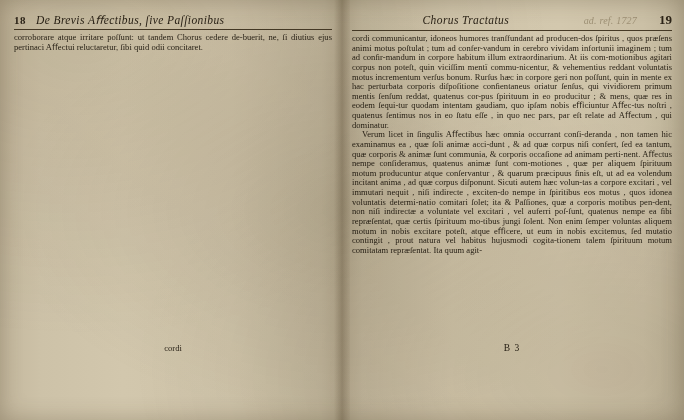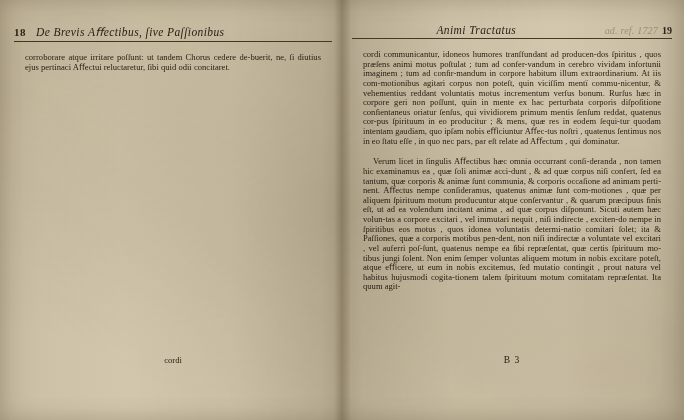--- a/index.html
+++ b/index.html
@@ -38,21 +38,21 @@
     position: absolute;
     top: 0;
     bottom: 0;
     left: 334px;
     width: 16px;
     background: linear-gradient(90deg, rgba(90,75,50,0.00), rgba(90,75,50,0.30), rgba(90,75,50,0.05));
     pointer-events: none;
   }
   .col {
     position: absolute;
-    top: 12px;
+    top: 0;
     box-sizing: border-box;
     height: 356px;
     padding: 12px 0 0 0;
   }
   .col-left  { left: 14px;  width: 318px; }
   .col-right { left: 352px; width: 320px; }
 
   .hdr {
     display: flex;
     align-items: baseline;
@@ -76,44 +76,44 @@
     text-align: left;
   }
   .hdr-right .run {
     font-size: 11.5px;
     font-style: italic;
     letter-spacing: 0.4px;
     flex: 1;
     text-align: center;
   }
   .hdr-right .folio {
-    font-size: 10px;
+    font-size: 13px;
     font-weight: bold;
-    margin-left: 4px;
+    margin-left: 22px;
   }
   .hdr-right .ghost {
     font-size: 10px;
     color: #8d7f63;
     font-style: italic;
     opacity: 0.75;
     margin-left: 4px;
     letter-spacing: 0.2px;
   }
 
   .body {
     font-size: 8.55px;
     line-height: 9.62px;
     color: #241d12;
     text-align: justify;
     text-justify: inter-word;
     hyphens: manual;
     letter-spacing: 0.02px;
   }
   .body p {
-    margin: 11px;
+    margin: 0;
     text-indent: 10px;
   }
   .body p.hang  { text-indent: 0; }
 
   .catch {
     position: absolute;
     bottom: 3px;
     font-size: 8.6px;
     color: #241d12;
     font-family: "Liberation Serif", serif;
@@ -142,21 +142,21 @@
       <span class="run">De Brevis Aﬀectibus, ſive Paſſionibus</span>
     </div>
     <div class="body">
       <p class="hang">corroborare atque irritare poſſunt: ut tandem Chorus cedere de-buerit, ne, ſi diutius ejus pertinaci Aﬀectui reluctaretur, ſibi quid odii concitaret.</p>
     </div>
     <div class="catch catch-left">cordi</div>
   </div>
 
   <div class="col col-right">
     <div class="hdr hdr-right">
-      <span class="run">Animi Tractatus</span>
+      <span class="run">Chorus Tractatus</span>
       <span class="ghost">ad. ref. 1727</span>
       <span class="folio">19</span>
     </div>
     <div class="body">
       <p class="hang">cordi communicantur, idoneos humores tranſfundant ad producen-dos ſpiritus , quos præſens animi motus poſtulat ; tum ad confer-vandum in cerebro vividam infortunii imaginem ; tum ad conﬁr-mandum in corpore habitum illum extraordinarium. At iis com-motionibus agitari corpus non poteſt, quin viciſſim mentï commu-nicentur, &amp; vehementius reddant voluntatis motus incrementum verſus bonum. Rurſus hæc in corpore geri non poſſunt, quin in mente ex hac perturbata corporis diſpoſitione conﬁentaneus oriatur ſenſus, qui vividiorem primum mentis ſenſum reddat, quatenus cor-pus ſpirituum in eo producitur ; &amp; mens, quæ res in eodem ſequi-tur quodam intentam gaudiam, quo ipſam nobis eﬃciuntur Aﬀec-tus noſtri , quatenus ſentimus nos in eo ſtatu eſſe , in quo nec pars, par eſt relate ad Aﬀectum , qui dominatur.</p>
       <p>Verum licet in ſingulis Aﬀectibus hæc omnia occurrant conſi-deranda , non tamen hic examinamus ea , quæ ſoli animæ acci-dunt , &amp; ad quæ corpus niſi confert, ſed ea tantum, quæ corporis &amp; animæ ſunt communia, &amp; corporis occaſione ad animam perti-nent. Aﬀectus nempe conſideramus, quatenus animæ ſunt com-motiones , quæ per aliquem ſpirituum motum producuntur atque conſervantur , &amp; quarum præcipuus ﬁnis eſt, ut ad ea volendum incitant anima , ad quæ corpus diſponunt. Sicuti autem hæc volun-tas a corpore excitari , vel immutari nequit , niſi indirecte , exciten-do nempe in ſpiritibus eos motus , quos idonea voluntatis determi-natio comitari ſolet; ita &amp; Paſſiones, quæ a corporis motibus pen-dent, non niſi indirectæ a voluntate vel excitari , vel auferri poſ-ſunt, quatenus nempe ea ﬁbi repræſentat, quæ certis ſpirituum mo-tibus jungi ſolent. Non enim ſemper voluntas aliquem motum in nobis excitare poteſt, atque eﬃcere, ut eum in nobis excitemus, ſed mutatio contingit , prout natura vel habitus hujusmodi cogita-tionem talem ſpirituum motum comitatam repræſentat. Ita quum agit-</p>
     </div>
     <div class="catch sig-right">
       <span class="sig">B 3</span>
     </div>

